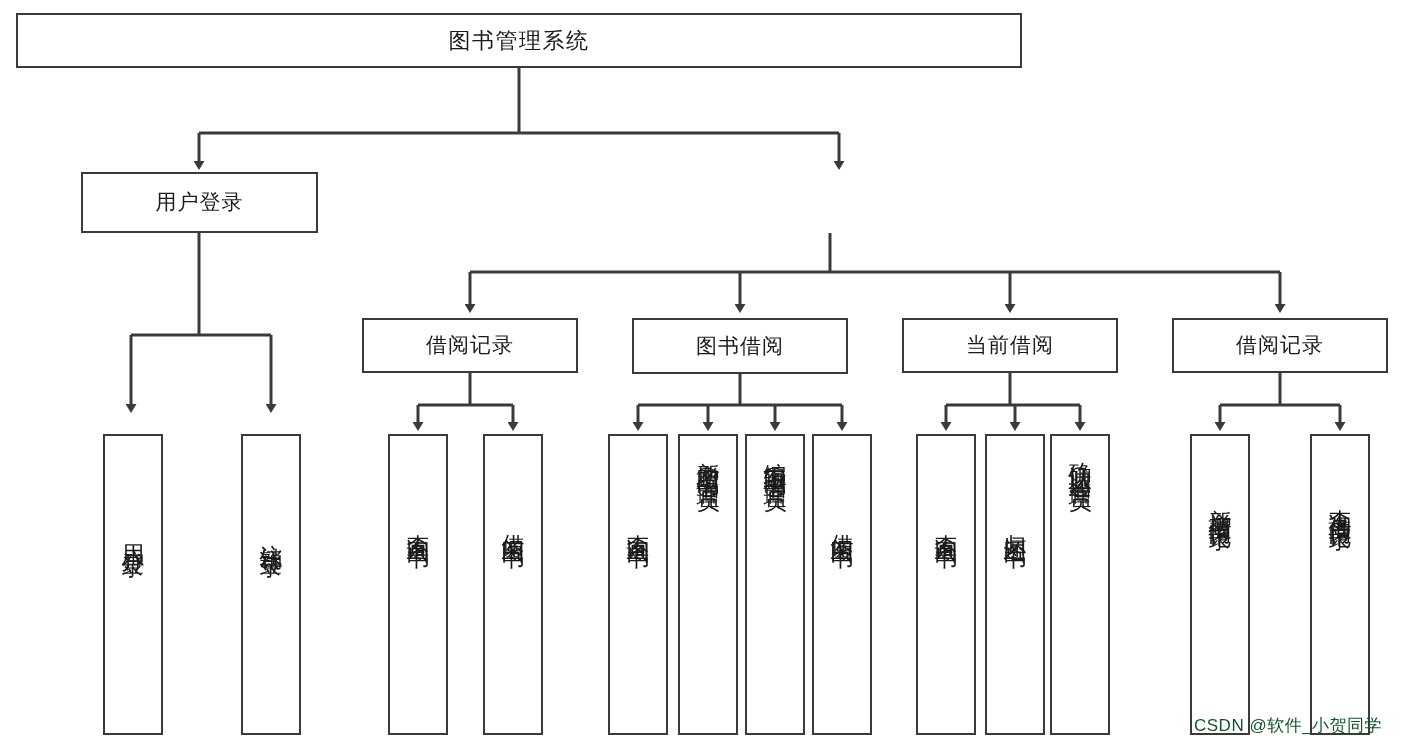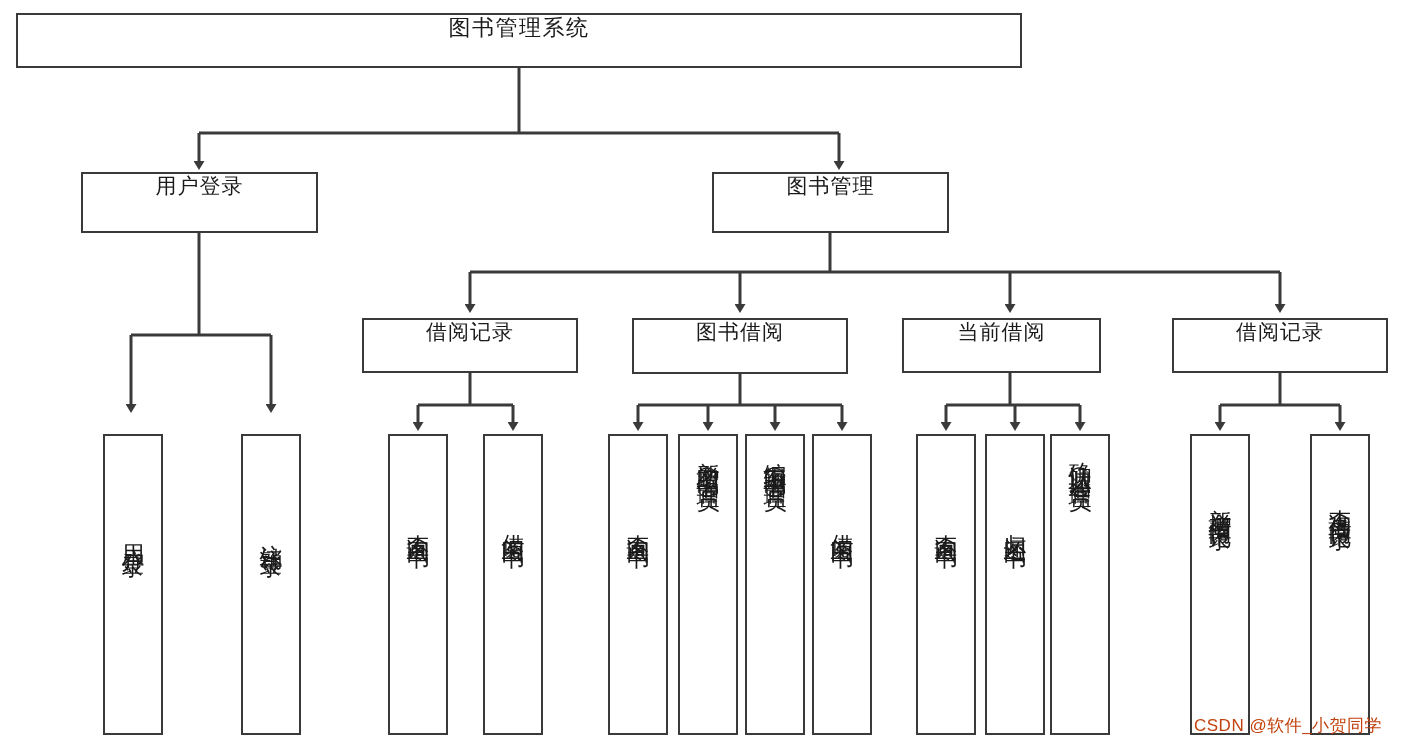--- a/index.html
+++ b/index.html
@@ -24,21 +24,21 @@
     width: 1405px;
     height: 747px;
     pointer-events: none;
   }
   .node {
     position: absolute;
     box-sizing: border-box;
     background: #ffffff;
     border: 2px solid #3a3a3a;
     display: flex;
-    align-items: flex-start;
+    align-items: center;
     justify-content: center;
     color: #1a1a1a;
   }
   .node .lbl {
     display: block;
     text-align: center;
     line-height: 1.18;
   }
   
   .node.horiz .lbl {
@@ -62,21 +62,21 @@
     font-size: 23px;
     letter-spacing: 4px;
     line-height: 1;
     white-space: nowrap;
   }
   .node.leaf.tall .lbl {
     padding-top: 2px;
   }
   .watermark {
     position: absolute;
-    color: #c2410c;
+    color: #14532d;
     font-size: 17px;
     letter-spacing: 0.5px;
     white-space: nowrap;
     user-select: none;
   }
 </style>
 </head>
 <body>
 
 <div id="canvas">
@@ -132,33 +132,30 @@
   </svg>
 
   <div class="node horiz root" style="left:16px; top:13px; width:1006px; height:55px;">
     <span class="lbl">图书管理系统</span>
   </div>
 
   <div class="node horiz" style="left:81px; top:172px; width:237px; height:61px;">
     <span class="lbl">用户登录</span>
   </div>
 
-  <div class="node horiz" style="left:712px; top:172px; width:237px; height:61px;">
-    <span class="lbl">图书管理</span>
-  </div>
 
   <div class="node horiz" style="left:362px; top:318px; width:216px; height:55px;">
     <span class="lbl">借阅记录</span>
   </div>
 
   <div class="node horiz" style="left:632px; top:318px; width:216px; height:56px;">
     <span class="lbl">图书借阅</span>
   </div>
 
-  <div class="node horiz" style="left:902px; top:318px; width:199px; height:55px;">
+  <div class="node horiz" style="left:902px; top:318px; width:216px; height:55px;">
     <span class="lbl">当前借阅</span>
   </div>
 
   <div class="node horiz" style="left:1172px; top:318px; width:216px; height:55px;">
     <span class="lbl">借阅记录</span>
   </div>
 
   <div class="node leaf" style="left:103px; top:434px; width:60px; height:301px; padding-top:90px;">
     <span class="lbl">用户登录</span>
   </div>

